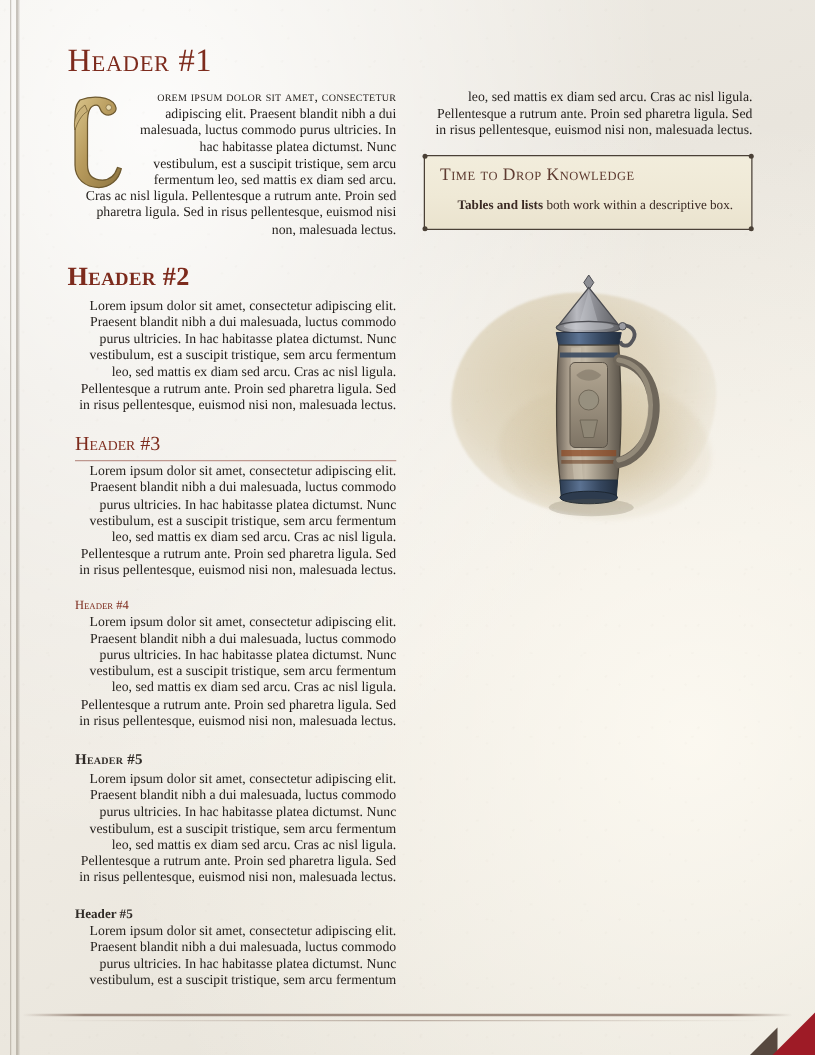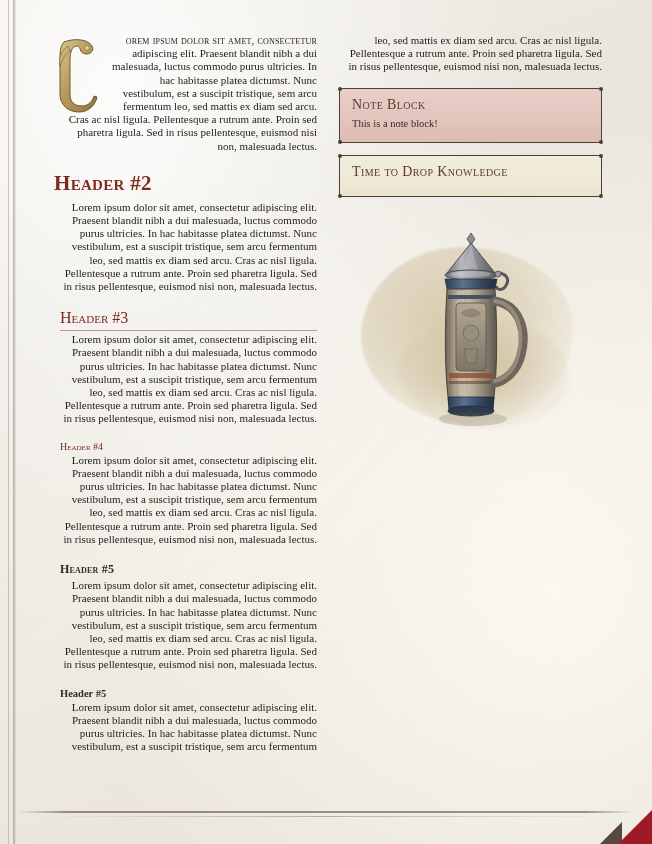--- a/index.html
+++ b/index.html
@@ -290,20 +290,21 @@
 </head>
 <body>
 
 <div class="page">
 
   <div class="edge-left2"></div>
   <div class="edge-left"></div>
 
   <div class="content">
 
+    <h1 class="h1">Header #1</h1>
 
     <div class="cols">
 
       <div class="col col-left">
 
         <div class="dropcap-wrap">
           <div class="dropcap">
             <svg width="46" height="78" viewBox="0 0 46 78">
               <defs>
                 <linearGradient id="dcg" x1="0" y1="0" x2="1" y2="1">
@@ -333,35 +334,28 @@
         <p class="body">Lorem ipsum dolor sit amet, consectetur adipiscing elit. Praesent blandit nibh a dui malesuada, luctus commodo purus ultricies. In hac habitasse platea dictumst. Nunc vestibulum, est a suscipit tristique, sem arcu fermentum leo, sed mattis ex diam sed arcu. Cras ac nisl ligula. Pellentesque a rutrum ante. Proin sed pharetra ligula. Sed in risus pellentesque, euismod nisi non, malesuada lectus.</p>
 
         <h6 class="h6">Header #5</h6>
         <p class="body">Lorem ipsum dolor sit amet, consectetur adipiscing elit. Praesent blandit nibh a dui malesuada, luctus commodo purus ultricies. In hac habitasse platea dictumst. Nunc vestibulum, est a suscipit tristique, sem arcu fermentum</p>
       </div>
 
       <div class="col col-right">
 
         <p class="body">leo, sed mattis ex diam sed arcu. Cras ac nisl ligula. Pellentesque a rutrum ante. Proin sed pharetra ligula. Sed in risus pellentesque, euismod nisi non, malesuada lectus.</p>
 
-        <div class="block note-block">
-          <span class="pin tl"></span>
-          <span class="pin tr"></span>
-          <span class="pin bl"></span>
-          <span class="pin br"></span>
-          <div class="note-title">Note Block</div>
-          <div class="note-text">This is a note block!</div>
-        </div>
 
         <div class="block desc-block">
           <span class="pin tl"></span>
           <span class="pin tr"></span>
           <span class="pin bl"></span>
           <span class="pin br"></span>
           <div class="desc-title">Time to Drop Knowledge</div>
+          <div class="desc-text second"><b>Tables and lists</b><span> both work within a descriptive box.</span></div>
         </div>
 
         <div class="illo">
           <div class="stain"></div>
           <div class="stain2"></div>
           <div class="stein">
             <svg width="130" height="205" viewBox="0 0 130 205">
               <defs>
                 <linearGradient id="lidg" x1="0" y1="0" x2="1" y2="0">
                   <stop offset="0%" stop-color="#6f6f73"></stop>

